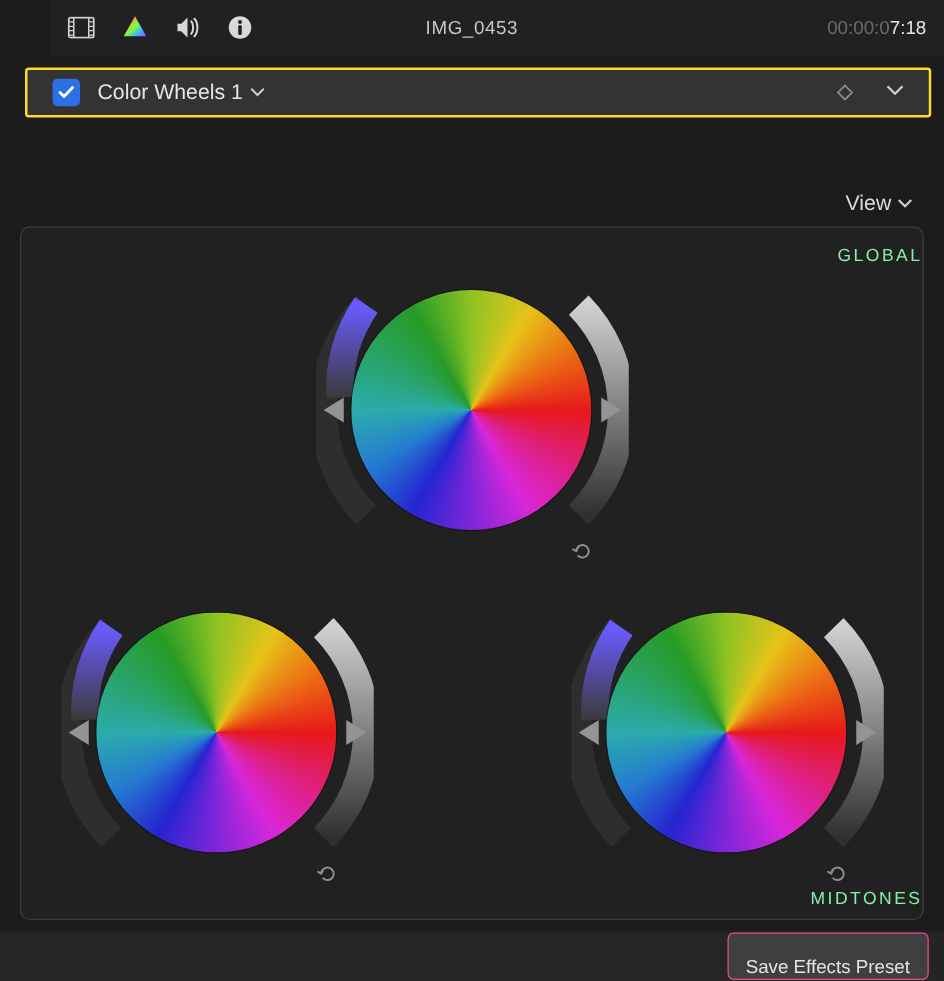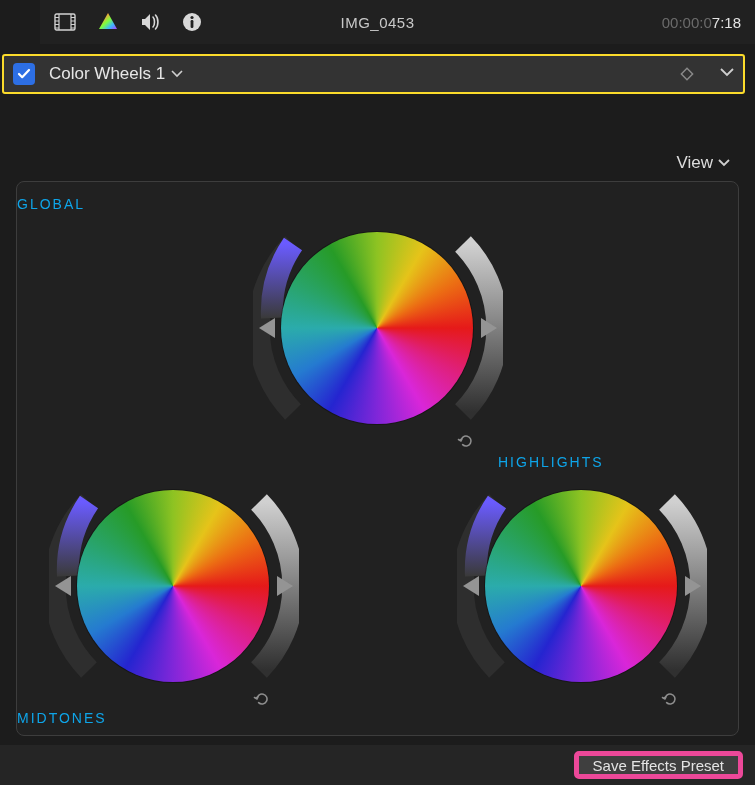--- a/index.html
+++ b/index.html
@@ -29,28 +29,28 @@
   .toolbar .timecode {
     margin-left:auto;
     color:#6b6b6b;
     font-variant-numeric: tabular-nums;
   }
   .toolbar .timecode .hi { color:#e4e4e4; }
   .toolbar svg { display:block; }
 
   
   .effect-row {
-    margin: 10px 10px 0 2px;
+    margin: 10px 10px 0 20px;
     height: 40px;
     border: 2px solid #fbdb2b;
     border-radius: 3px;
     background:#333333;
     display:flex;
     align-items:center;
-    padding: 0 9px;
+    padding: 0 20px;
     gap: 14px;
     color:#e6e6e6;
     font-size:17px;
   }
   .chk {
     width:22px; height:22px;
     border-radius:4px;
     background:#2d6fe4;
     display:flex; align-items:center; justify-content:center;
   }
@@ -75,24 +75,24 @@
   .panel {
     border:1px solid #3d3d3d;
     border-radius:8px;
     background:#212121;
     height: 555px;
     position:relative;
     overflow:hidden;
   }
 
   .wheel-label {
-    color:#0ea5e9;
+    color:#86efac;
     font-size:14px;
     letter-spacing:2px;
-    text-align:left;
+    text-align:right;
     position:absolute;
   }
 
   
   .wheel {
     position:absolute;
     width: 250px; height: 250px;
   }
   .wheel .core {
     position:absolute;
@@ -165,24 +165,24 @@
     position:absolute;
     left:0; right:0; bottom:0;
     height: 40px;
     background:#252525;
     display:flex; align-items:center; justify-content:flex-end;
     padding-right: 12px;
   }
   .save-preset {
     background:#3f3f3f;
     color:#e4e4e4;
-    border:5px solid #ec4899;
+    border:1px solid #ec4899;
     border-radius:5px;
     height:28px;
-    padding:0 14px;
+    padding:18px 14px;
     font-size:15px;
   }
 </style>
 </head>
 <body>
 
 <div class="toolbar">
   <span>
     <svg width="22" height="18" viewBox="0 0 22 18">
       <rect x="1" y="1" width="20" height="16" rx="1.5" fill="none" stroke="#d2d2d2" stroke-width="1.4"></rect>
@@ -336,21 +336,20 @@
           </div>
         <div class="puck"></div>
       </div>
       <div class="reset-icon" style="left:204px; top:218px;">
         <svg width="18" height="18" viewBox="0 0 18 18">
             <path d="M4 9a5 5 0 1 1 1.6 3.7M4 9l-2.5-1.5M4 9l1.2-2.6" fill="none" stroke="#8e8e8e" stroke-width="1.6" stroke-linecap="round"></path>
           </svg>
       </div>
     </div>
 
-    <div class="wheel-label" style="right:60px; top:272px; width:180px;">HIGHLIGHTS</div>
 
     <div class="wheel puck-dot" style="left:440px; top:290px;">
       <div class="arc">
         <svg width="250" height="250">
           <path d="M40 30 A 120 120 0 0 0 40 198" fill="none" stroke="#2e2e2e" stroke-width="22"></path>
           <path d="M40 30 A 120 120 0 0 0 19 104" fill="none" stroke="url(#gb1)" stroke-width="22"></path>
           <polygon points="6,114 22,104 22,124" fill="#949494"></polygon>
         </svg>
       </div>
       <div class="arc">

